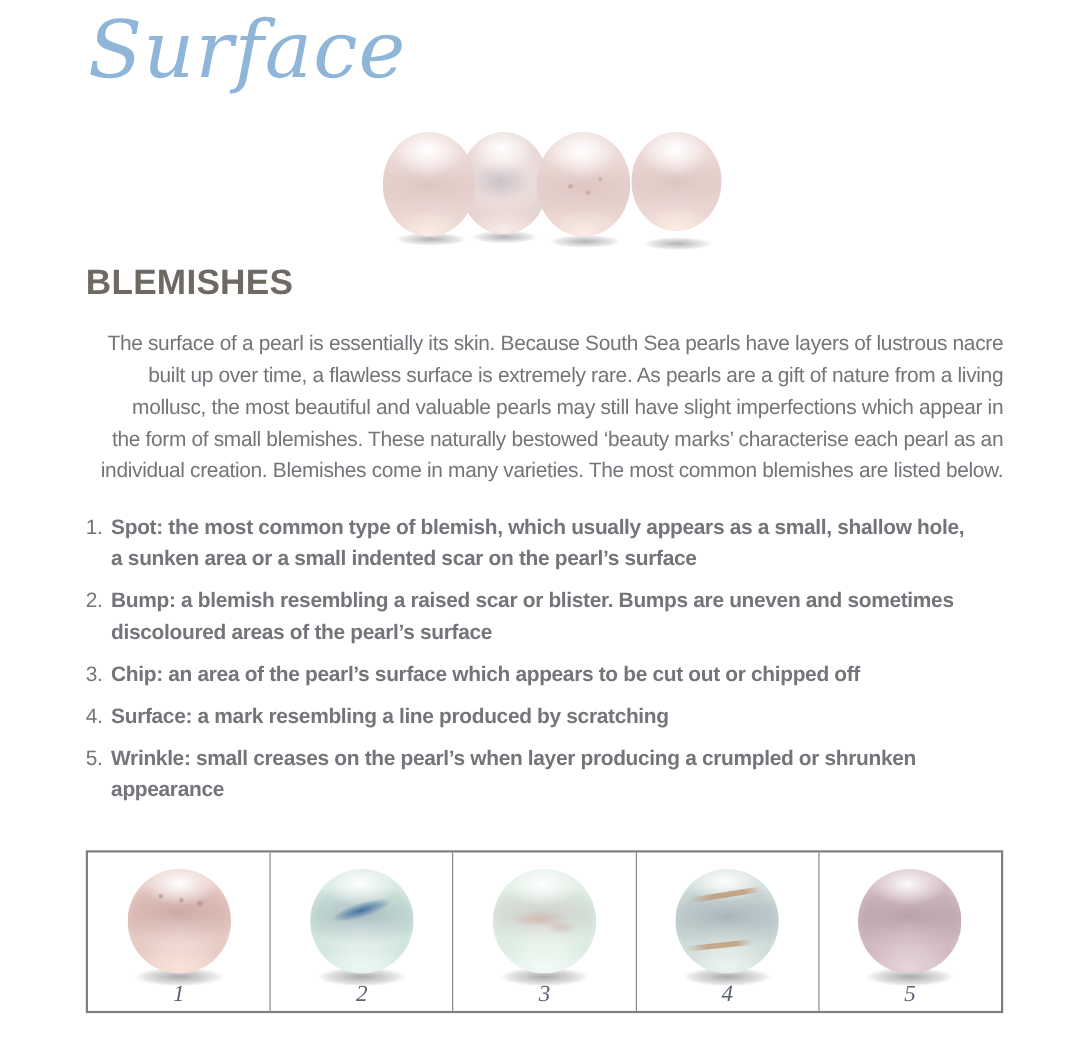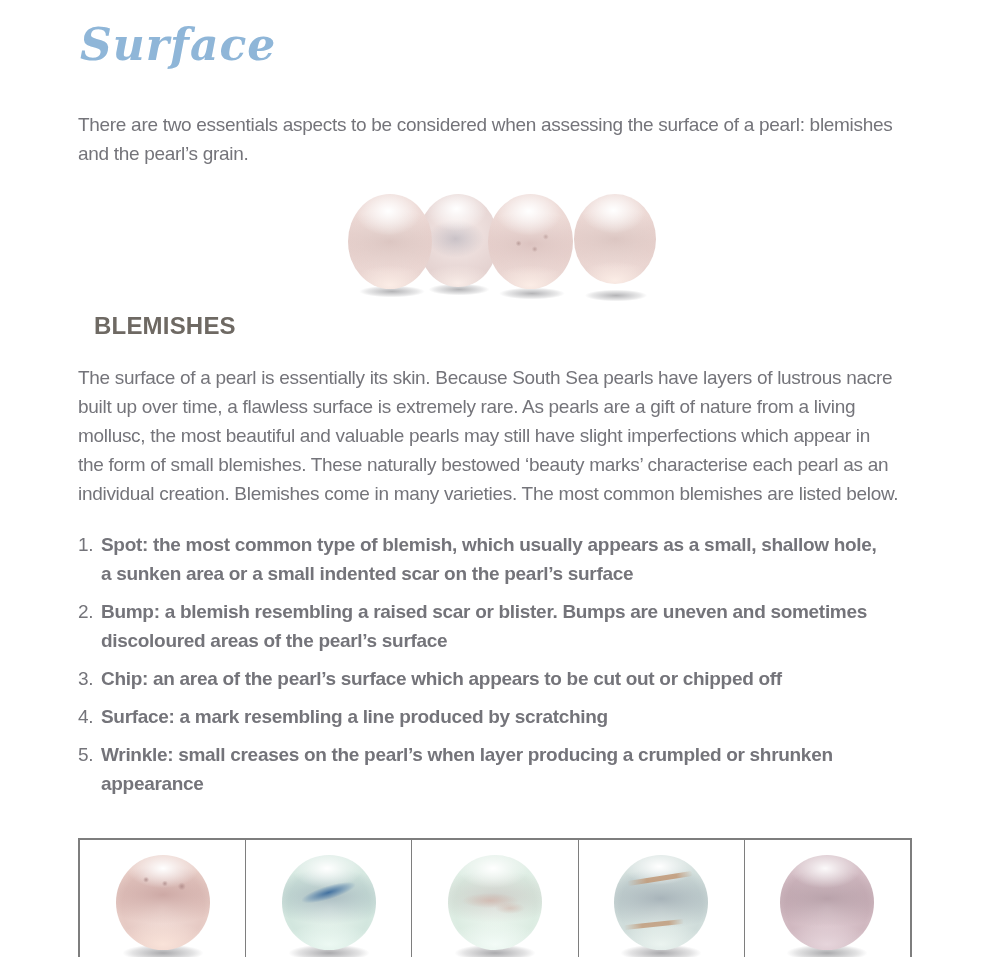--- a/index.html
+++ b/index.html
@@ -7,22 +7,22 @@
     width:990px;height:957px;background:#ffffff;overflow:hidden;
     font-family:"Liberation Sans","DejaVu Sans",sans-serif;
     -webkit-font-smoothing:antialiased;
   }
   .page{position:relative;width:990px;height:957px;background:#fff;}
   .content{padding:0 78px;}
 
   
   .title{
     font-family:"DejaVu Serif","Liberation Serif",serif;
-    font-style:italic;font-weight:700;
-    font-size:44px;line-height:86px;
+    font-style:italic;font-weight:400;
+    font-size:72px;line-height:86px;
     color:#8fb6d8;margin:2px 0 0 2px;height:92px;
     letter-spacing:1px;
   }
 
   
   .bodytext{
     font-size:19px;line-height:29px;letter-spacing:-0.3px;
     color:#74747a;white-space:pre-line;
   }
   .intro{margin-top:16px;}
@@ -61,24 +61,24 @@
     position:absolute;height:15px;border-radius:50%;z-index:1;
     background:radial-gradient(ellipse 50% 50% at 50% 50%, rgba(105,105,110,0.5) 0%, rgba(105,105,110,0.15) 60%, rgba(105,105,110,0) 78%);
   }
   .sh1{left:2px;top:90px;width:84px;}
   .sh2{left:72px;top:88px;width:78px;}
   .sh3{left:142px;top:92px;width:84px;}
   .sh4{left:228px;top:94px;width:80px;}
 
   
   .heading{
-    margin-top:14px;font-size:24px;font-weight:bold;
-    color:#6e6963;letter-spacing:0.2px;margin-left:16px;
-  }
-  .blem-body{margin-top:23px;}
+    margin-top:14px;font-size:32px;font-weight:bold;
+    color:#6e6963;letter-spacing:0.2px;
+  }
+  .blem-body{margin-top:23px;text-align:right;}
 
   
   .blem-list{margin-top:22px;}
   .blem-item{display:flex;margin-bottom:9px;}
   .blem-num{flex:none;width:23px;font-size:19px;line-height:29px;letter-spacing:-0.3px;color:#74747a;}
   .blem-text{flex:1;font-weight:bold;}
 
   
   .samples{
     margin-top:40px;width:830px;height:144px;
@@ -148,22 +148,20 @@
       radial-gradient(circle at 50% 55%, #e6d4da 0%, #d0b8c0 58%, #dcc8ce 100%);}
 </style>
 </head>
 <body>
 
 <div class="page">
   <div class="content">
 
     <div class="title">Surface</div>
 
-    <div class="bodytext intro">There are two essentials aspects to be considered when assessing the surface of a pearl: blemishes
-and the pearl’s grain.</div>
 
     <div class="pearl-strip">
       <div class="strip-shadow sh1"></div>
       <div class="strip-shadow sh2"></div>
       <div class="strip-shadow sh3"></div>
       <div class="strip-shadow sh4"></div>
       <div class="pearl p1"></div>
       <div class="pearl p2"></div>
       <div class="pearl p3"></div>
       <div class="pearl p4"></div>

